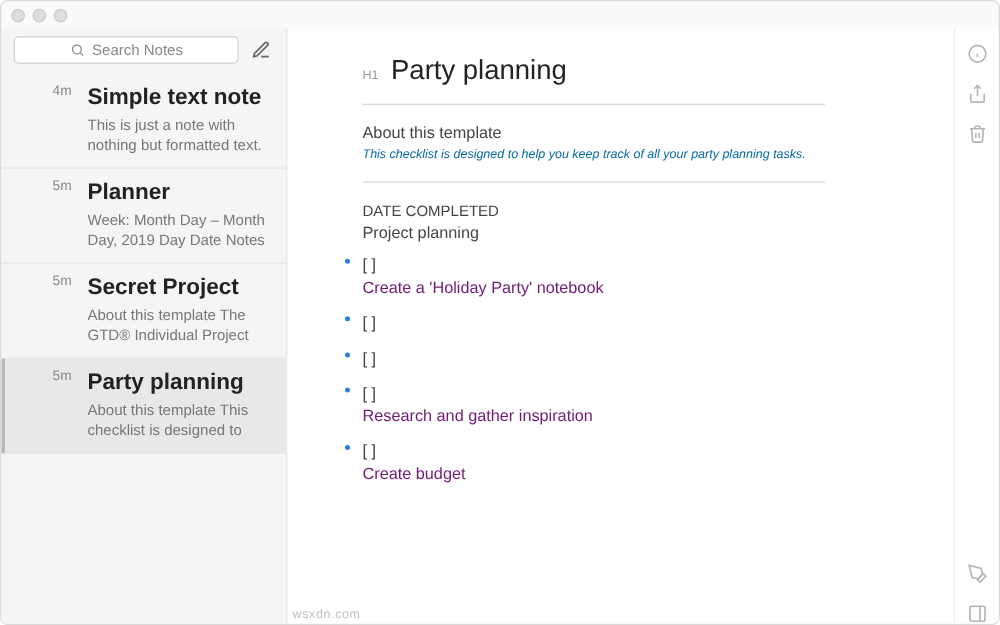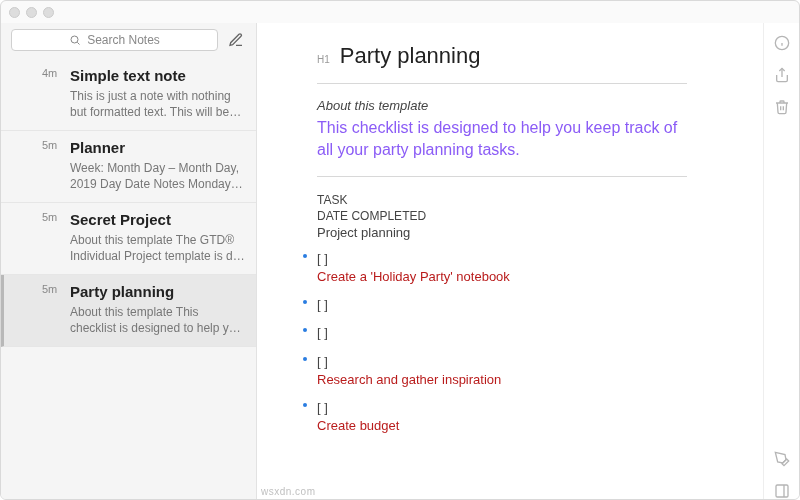--- a/index.html
+++ b/index.html
@@ -29,21 +29,21 @@
     padding: 0 8px;
     gap: 6px;
   }
   .traffic { width: 11px; height: 11px; border-radius: 50%; background: #ddd; border:1px solid #ccc;}
   .body {
     flex: 1;
     display: flex;
     min-height: 0;
   }
   .sidebar {
-    width: 256px;
+    width: 229px;
     background: #f5f5f5;
     border-right: 1px solid #e2e2e2;
     display: flex;
     flex-direction: column;
   }
   .search-row {
     display:flex;
     align-items:center;
     gap:8px;
     padding: 6px 10px 8px 10px;
@@ -70,46 +70,46 @@
     border-bottom: 1px solid #e6e6e6;
     gap: 8px;
   }
   .note-item.selected {
     background: #e8e8e8;
     border-left: 3px solid #b8b8b8;
     padding-left: 7px;
   }
   .note-time { width: 20px; color:#888; font-size:11px; flex-shrink:0;margin-left:31px; }
   .note-body { flex:1; min-width:0; }
-  .note-title { font-weight:600; font-size:15px; color:#222; margin-bottom:4px; white-space:nowrap; overflow:hidden; text-overflow:ellipsis;}
+  .note-title { font-weight:600; font-size:18px; color:#222; margin-bottom:4px; white-space:nowrap; overflow:hidden; text-overflow:ellipsis;}
   .note-preview { color:#777; font-size:12px; line-height:1.35; max-height: 32px; overflow:hidden; }
   .main {
     flex:1;
     background:#fff;
     display:flex;
     min-width:0;
   }
   .editor {
     flex:1;
     padding: 20px 30px 10px 60px;
     overflow:hidden;
     position:relative;
   }
   .h1row { display:flex; align-items:baseline; gap:10px; }
   .h1label { color:#9a9a9a; font-size:10px; font-weight:400; }
   .h1text { font-size:22px; font-weight:500; color:#222; }
   hr.rule { border:none; border-top:1px solid #d8d8d8; margin: 14px 0; width: 370px;}
-  .about-title { font-size:13px; color:#444; margin-bottom:4px;font-style:italic;}
-  .about-desc { font-size:16px; color:#8b5cf6; line-height:1.4; width: 370px;}
+  .about-title { font-size:13px; color:#444; margin-bottom:4px;}
+  .about-desc { font-size:10px; color:#0369a1; line-height:1.4; width: 370px; font-style: italic;}
   .tasks { margin-top: 16px; font-size:13px; color:#444;}
   .tasks-heading { text-transform:uppercase; font-size:12px; margin-bottom:2px;}
   .task-item { position:relative; padding-left:0; margin-top:10px; line-height:1.4;}
   .bullet { position:absolute; left:-14px; top:4px; width:4px; height:4px; border-radius:50%; background:#2a7de1;}
   .checkbox-line { color:#444; }
-  .task-label { color:#b91c1c; }
+  .task-label { color:#701a75; }
   .rightrail {
     width: 36px;
     border-left: 1px solid #eee;
     display:flex;
     flex-direction:column;
     align-items:center;
     gap:16px;
     padding-top:12px;
     color:#b5b5b5;
   }
@@ -186,21 +186,20 @@
       <div class="editor">
         <div class="h1row">
           <span class="h1label">H1</span>
           <span class="h1text">Party planning</span>
         </div>
         <hr class="rule">
         <div class="about-title">About this template</div>
         <div class="about-desc">This checklist is designed to help you keep track of all your party planning tasks.</div>
         <hr class="rule">
         <div class="tasks">
-          <div class="tasks-heading">TASK</div>
           <div class="tasks-heading">DATE COMPLETED</div>
           <div>Project planning</div>
           <div id="task-list">
               <div class="task-item">
                 <span class="bullet"></span>
                 <div class="checkbox-line">[ ]</div>
                 <div class="task-label">Create a 'Holiday Party' notebook</div>
               </div>
               <div class="task-item">
                 <span class="bullet"></span>

